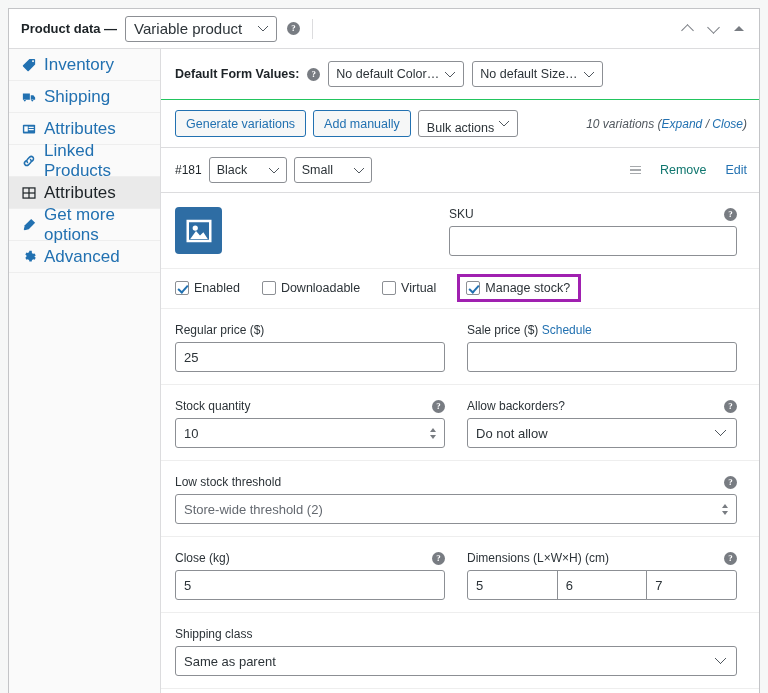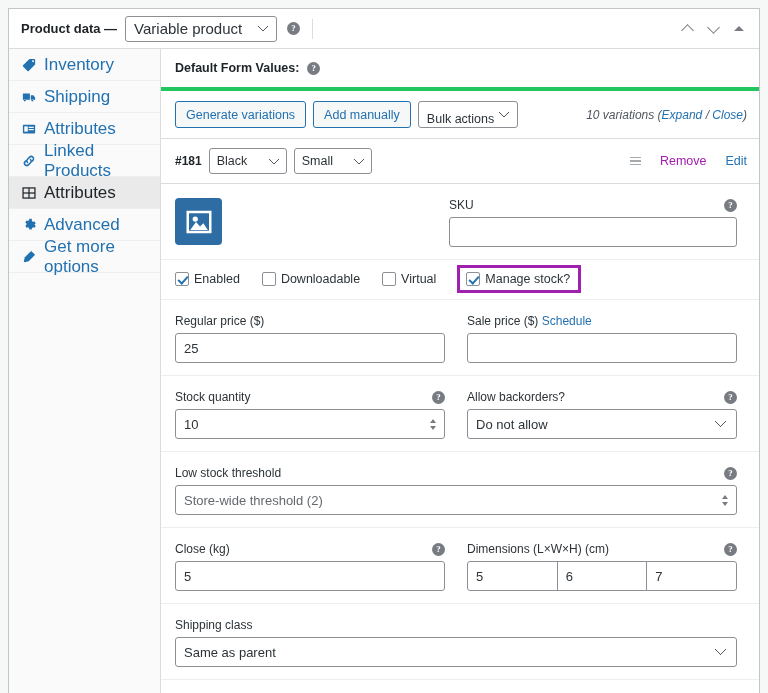--- a/index.html
+++ b/index.html
@@ -96,21 +96,21 @@
   }
   .tab-item.active { background: #eaeaea; color: #1d2327; font-weight: normal; }
   .tab-ico { width: 14px; height: 14px; flex: none; display:flex; align-items:center; justify-content:center; }
   .tab-ico svg { display: block; }
 
   
   .vars-col { flex: 1; min-width: 0; }
   .defaults-row {
     display: flex; align-items: center; gap: 8px;
     padding: 12px 12px 12px 14px;
-    border-bottom: 4px solid #22c55e;
+    border-bottom: 1px solid #22c55e;
   }
   .defaults-label { font-size: 12.5px; color: #1d2327; font-weight: bold; }
   .attr-select {
     font-family: "Liberation Sans", sans-serif;
     font-size: 12.5px; color: #2c3338;
     height: 26px; padding: 0 24px 0 7px;
     border: 1px solid #8c8f94; border-radius: 3px;
     background-color: #fff;
     background-image:
       linear-gradient(45deg, transparent 49%, #50575e 50%, #50575e 56%, transparent 57%),
@@ -153,39 +153,39 @@
     font-size: 12px; font-style: italic; color: #50575e; white-space: nowrap;
   }
   .var-count a { color: #2271b1; text-decoration: none; }
 
   
   .var-head {
     display: flex; align-items: center; gap: 7px;
     padding: 9px 12px 9px 14px;
     border-bottom: 1px solid #dcdcde;
   }
-  .var-id { font-size: 12px; font-weight: bold; color: #1d2327; }
+  .var-id { font-size: 12px; font-weight: normal; color: #1d2327; }
   .var-attr-select {
     font-family: "Liberation Sans", sans-serif;
     font-size: 12.5px; color: #2c3338;
     height: 26px; width: 78px; padding: 0 22px 0 7px;
     border: 1px solid #8c8f94; border-radius: 3px;
     background-color: #fff;
     background-image:
       linear-gradient(45deg, transparent 49%, #50575e 50%, #50575e 56%, transparent 57%),
       linear-gradient(-45deg, transparent 49%, #50575e 50%, #50575e 56%, transparent 57%);
     background-position: right 12px center, right 7px center;
     background-size: 5px 5px, 5px 5px;
     background-repeat: no-repeat;
     -webkit-appearance: none; appearance: none;
     box-sizing: border-box;
   }
   .drag-handle { display: flex; flex-direction: column; gap: 2px; cursor: move; }
   .drag-handle i { display: block; width: 11px; height: 1.6px; background: #a7aaad; }
-  .link-remove { font-size: 12.5px; color: #a21caf; text-decoration: none; cursor: pointer; }
+  .link-remove { font-size: 12.5px; color: #0f766e; text-decoration: none; cursor: pointer; }
   .link-edit { font-size: 12.5px; color: #2271b1; text-decoration: none; cursor: pointer; }
 
   
   .var-form { padding: 0 0 6px 0; }
   .vf-section {
     padding: 14px 22px 12px 14px;
     border-bottom: 1px solid #eeeeee;
   }
   .vf-row { display: flex; gap: 22px; }
   .vf-col { flex: 1; min-width: 0; }
@@ -353,42 +353,48 @@
                 <line x1="8" y1="2.2" x2="8" y2="13.8" stroke="#1d2327" stroke-width="1.4"></line>
                 <line x1="1.2" y1="8" x2="14.8" y2="8" stroke="#1d2327" stroke-width="1.4"></line>
               </svg>
           </span>
           <span>Attributes</span>
         </div>
 
         <div class="tab-item">
           <span class="tab-ico">
             <svg width="14" height="14" viewBox="0 0 16 16">
+                <path fill="#2271b1" d="M2 13 3.2 8.3 10.5 1 15 5.5 7.7 12.8 3 14z"></path>
+              </svg>
+          </span>
+          <span>Get more options</span>
+        </div>
+
+        <div class="tab-item">
+          <span class="tab-ico">
+            <svg width="14" height="14" viewBox="0 0 16 16">
                 <path fill="#2271b1" d="M8 5.3A2.7 2.7 0 1 0 8 10.7 2.7 2.7 0 0 0 8 5.3zm6.4 3.5.1-.8-.1-.8 1.3-1-1.3-2.3-1.6.5a5.7 5.7 0 0 0-1.4-.8L11.1.9H8.4l-.3 1.7c-.5.2-1 .4-1.4.8l-1.6-.5-1.3 2.3 1.3 1-.1.8.1.8-1.3 1 1.3 2.3 1.6-.5c.4.3.9.6 1.4.8l.3 1.7h2.7l.3-1.7c.5-.2 1-.5 1.4-.8l1.6.5 1.3-2.3-1.3-1z"></path>
               </svg>
           </span>
           <span>Advanced</span>
-        </div>
-
-        <div class="tab-item">
-          <span class="tab-ico">
-            <svg width="14" height="14" viewBox="0 0 16 16">
-                <path fill="#2271b1" d="M2 13 3.2 8.3 10.5 1 15 5.5 7.7 12.8 3 14z"></path>
-              </svg>
-          </span>
-          <span>Get more options</span>
         </div>
 
       </div>
 
       <div class="vars-col">
 
         <div class="defaults-row">
           <span class="defaults-label">Default Form Values:</span>
           <span class="help-tip">?</span>
+          <select class="attr-select">
+            <option>No default Color…</option>
+          </select>
+          <select class="attr-select">
+            <option>No default Size…</option>
+          </select>
         </div>
 
         <div class="toolbar-row">
           <button class="wp-btn">Generate variations</button>
           <button class="wp-btn">Add manually</button>
           <select class="bulk-select">
             <option>Bulk actions</option>
           </select>
           <span class="toolbar-spacer"></span>
           <span class="var-count">

